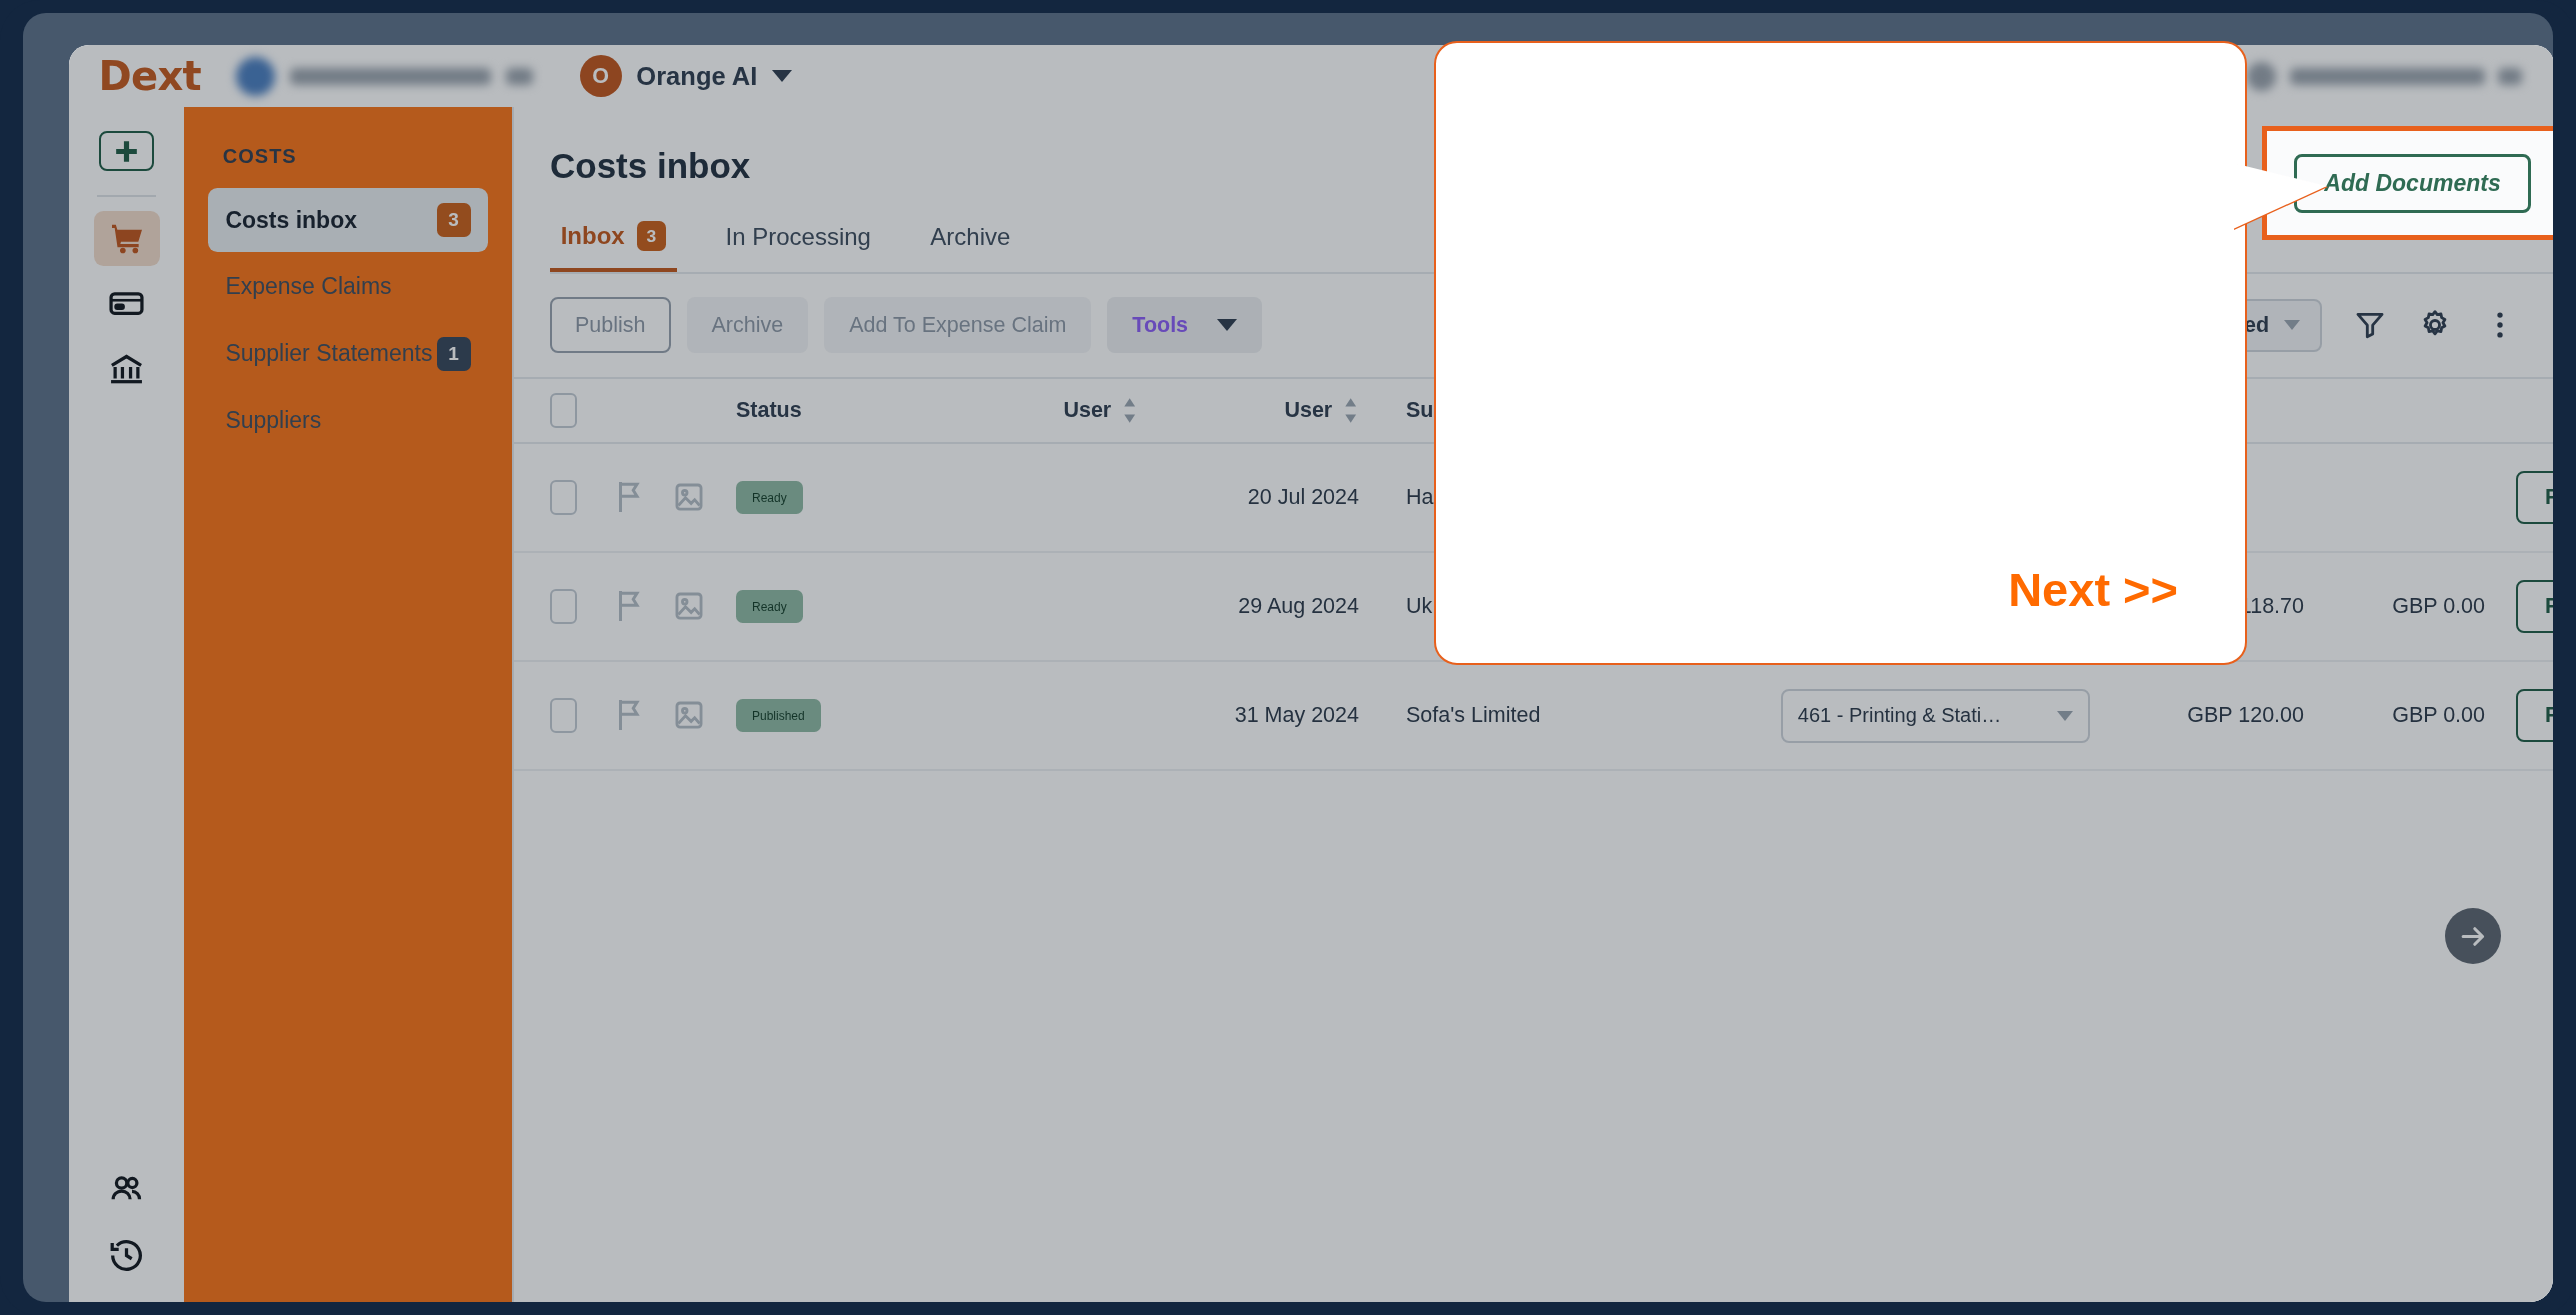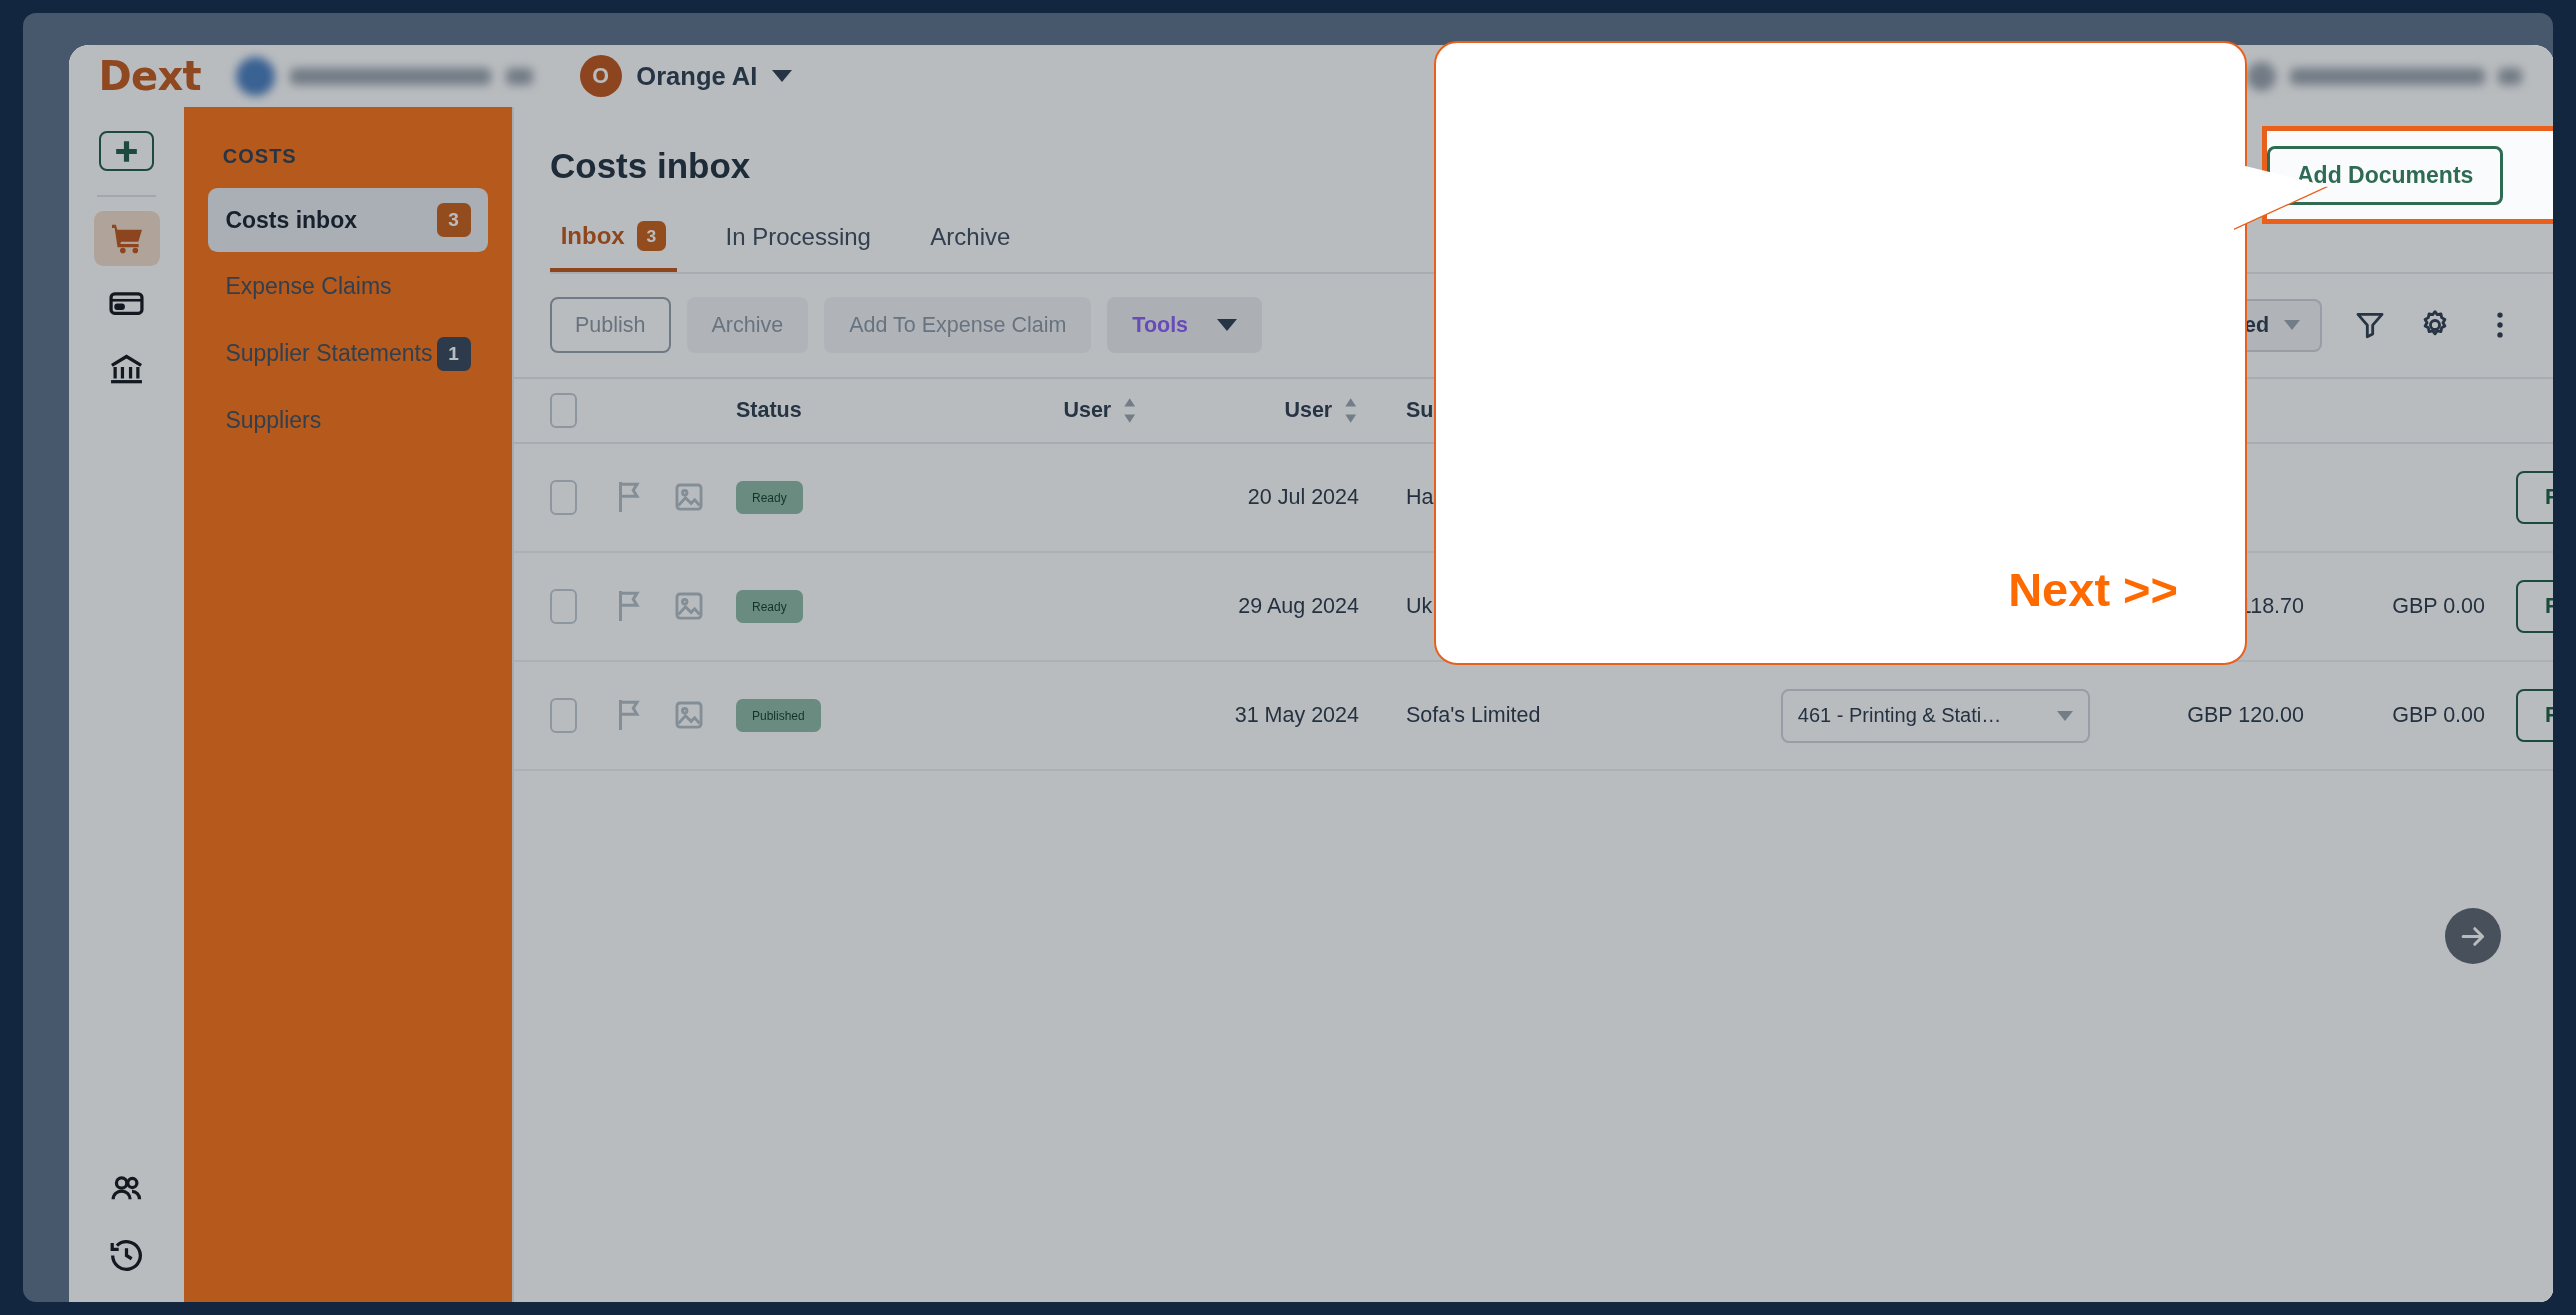--- a/index.html
+++ b/index.html
@@ -17,21 +17,21 @@
     width: 2576px; height: 1316px;
     background: #13263f;
     border-radius: 40px;
     overflow: hidden;
   }
   #device-bezel {
     position: absolute;
     left: 23px; top: 13.4px;
     width: 2530px; height: 1289px;
     background: #47586c;
-    border-radius: 13px;
+    border-radius: 23px;
     overflow: hidden;
   }
   #app-window {
     position: absolute;
     left: 46px; top: 32px;
     width: 2485px; height: 1270px;
     background: #ffffff;
     border-radius: 20px 20px 0 0;
     overflow: hidden;
   }
@@ -261,25 +261,25 @@
     position: absolute; right: 52px; top: 895px;
     width: 56px; height: 56px; border-radius: 50%;
     background: #5c6570; display: flex; align-items: center; justify-content: center;
     cursor: pointer; z-index: 8;
   }
 
   
   #spotlight {
     position: absolute;
     left: 2239px; top: 113px;
-    width: 301px; height: 98px;
+    width: 301px; height: 114px;
     background: #fafbfc;
     border: 5.4px solid #e8601c;
     z-index: 30;
-    display: flex; align-items: center; justify-content: flex-start;
+    display: flex; align-items: center; justify-content: center; font-style: italic;
   }
   #add-documents-btn {
     border: 3.4px solid #2f6b53; color: #2f6b53; background: #fafbfc;
     font-size: 23px; font-weight: bold;
     padding: 13.4px 27px; border-radius: 8px; cursor: pointer;
   }
 
   
   #coach-bubble {
     position: absolute;

